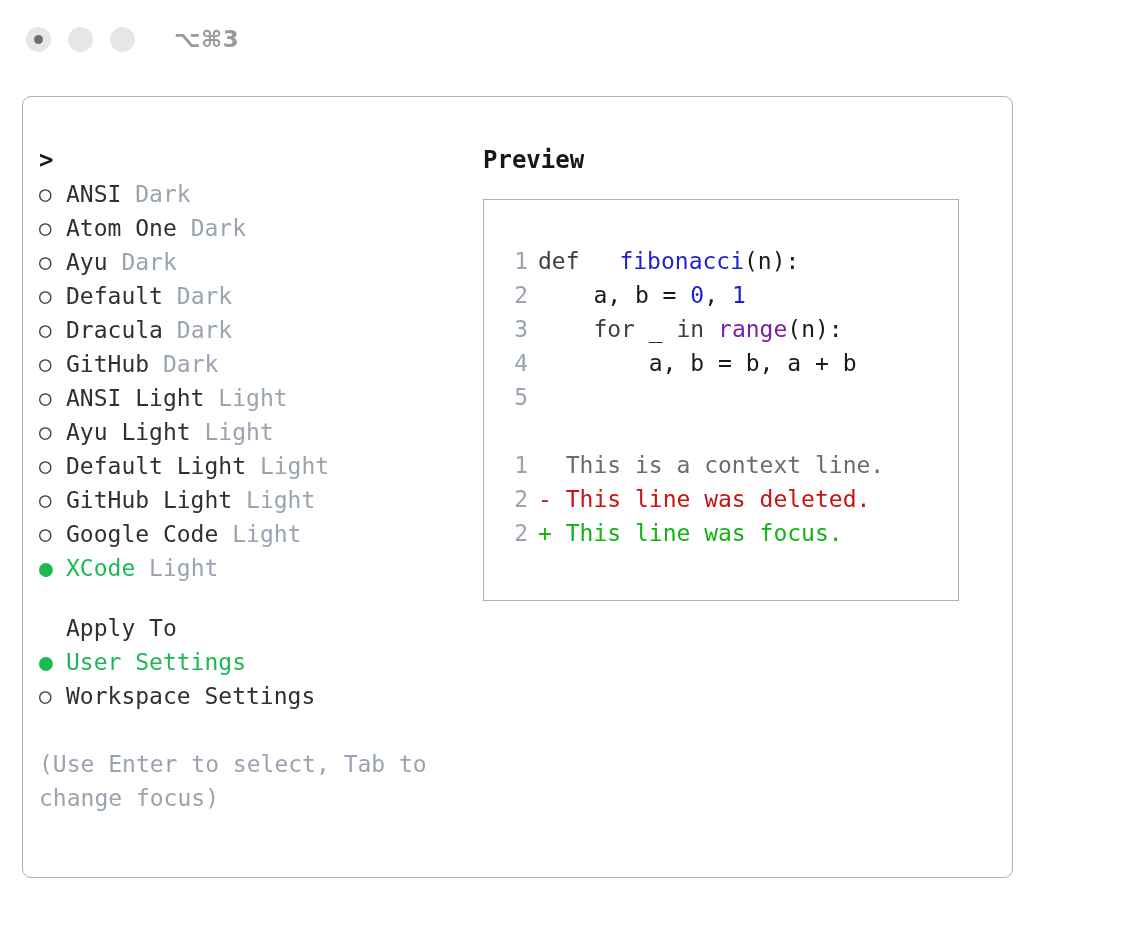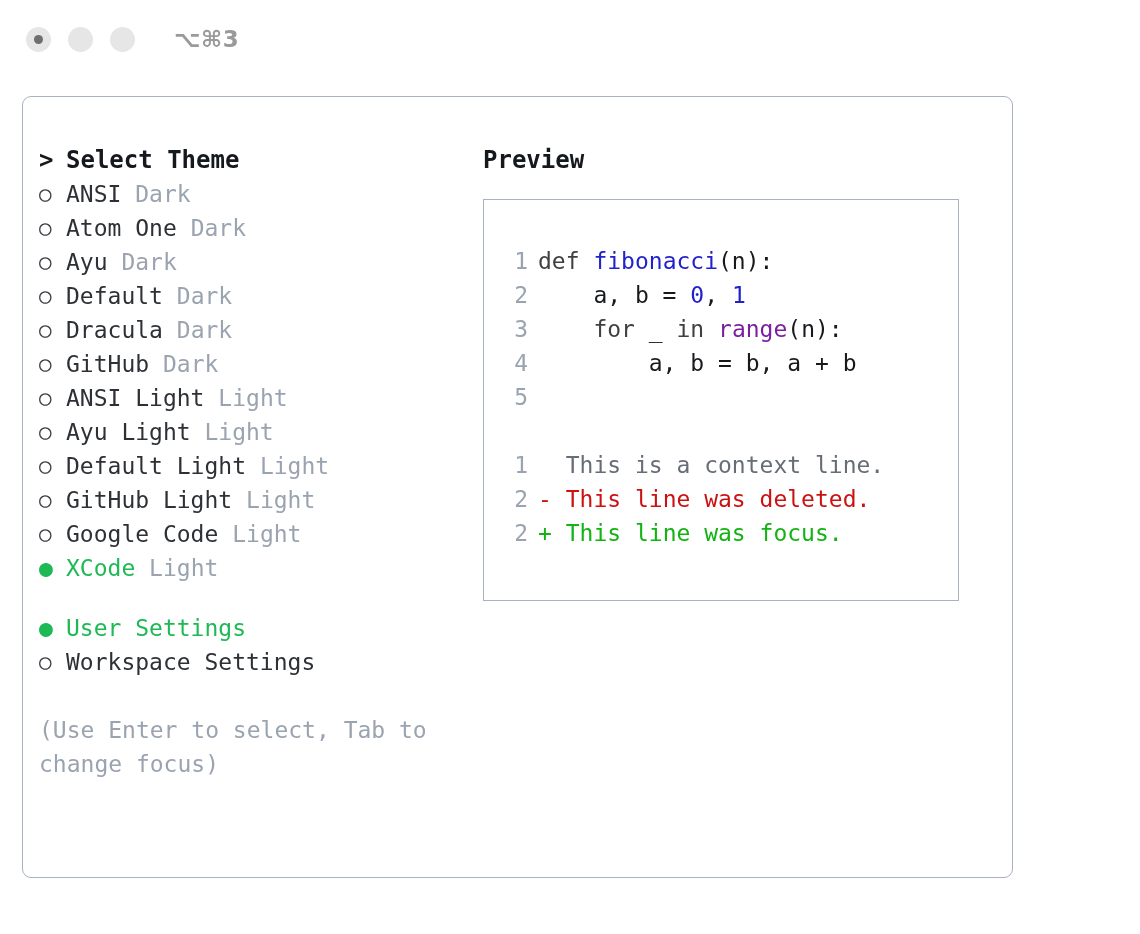--- a/index.html
+++ b/index.html
@@ -188,21 +188,21 @@
     display: inline-block;
     width: 28px;
     text-align: right;
     color: #9aa3b0;
     margin-right: 10px;
     flex: none;
   }
   .code-text { white-space: pre; }
 
   .tok-kw   { color: #404040; }
-  .tok-fn   { color: #2222cc; }
+  .tok-fn   { color: #2222cc; margin-left: 26px; }
   .tok-num  { color: #2222cc; }
   .tok-builtin { color: #7b1fa2; }
   .tok-plain { color: #17191c; }
 
   .diff-gap { height: 34px; }
   .diff-ctx { color: #676d76; }
   .diff-del { color: #cc1111; }
   .diff-add { color: #12b312; }
 </style>
 </head>
@@ -221,40 +221,43 @@
     <span class="shortcut">⌥⌘3</span>
   </div>
 
   <div class="panel">
     <div class="panel-inner">
 
       <div class="left-col">
 
         <div class="row header-row">
           <span class="prompt-caret">&gt;</span>
-          <span>Select Theme</span>
         </div>
 
         <div id="theme-list">
             <div class="row"><span class="marker">○</span><span class="label">ANSI</span><span class="tag"> </span><span class="tag">Dark</span></div>
             <div class="row"><span class="marker">○</span><span class="label">Atom One</span><span class="tag"> </span><span class="tag">Dark</span></div>
             <div class="row"><span class="marker">○</span><span class="label">Ayu</span><span class="tag"> </span><span class="tag">Dark</span></div>
             <div class="row"><span class="marker">○</span><span class="label">Default</span><span class="tag"> </span><span class="tag">Dark</span></div>
             <div class="row"><span class="marker">○</span><span class="label">Dracula</span><span class="tag"> </span><span class="tag">Dark</span></div>
             <div class="row"><span class="marker">○</span><span class="label">GitHub</span><span class="tag"> </span><span class="tag">Dark</span></div>
             <div class="row"><span class="marker">○</span><span class="label">ANSI Light</span><span class="tag"> </span><span class="tag">Light</span></div>
             <div class="row"><span class="marker">○</span><span class="label">Ayu Light</span><span class="tag"> </span><span class="tag">Light</span></div>
             <div class="row"><span class="marker">○</span><span class="label">Default Light</span><span class="tag"> </span><span class="tag">Light</span></div>
             <div class="row"><span class="marker">○</span><span class="label">GitHub Light</span><span class="tag"> </span><span class="tag">Light</span></div>
             <div class="row"><span class="marker">○</span><span class="label">Google Code</span><span class="tag"> </span><span class="tag">Light</span></div>
             <div class="row"><span class="marker sel">●</span><span class="label sel">XCode</span><span class="tag"> </span><span class="tag">Light</span></div>
           </div>
 
         <div class="spacer-sm"></div>
 
+        <div class="row">
+          <span class="marker blank">○</span>
+          <span class="section-title">Apply To</span>
+        </div>
 
         <div id="apply-list">
             <div class="row"><span class="marker sel">●</span><span class="label sel">User Settings</span></div>
             <div class="row"><span class="marker">○</span><span class="label">Workspace Settings</span></div>
           </div>
 
         <div class="spacer-md"></div>
 
         <div class="hint">(Use Enter to select, Tab to change focus)</div>
       </div>

